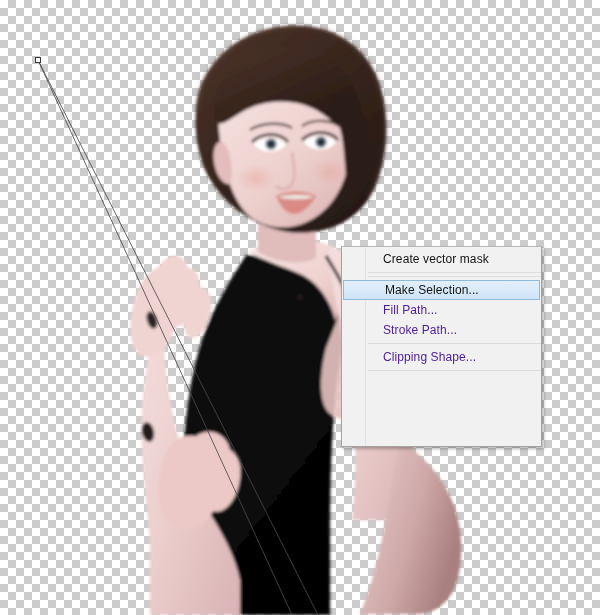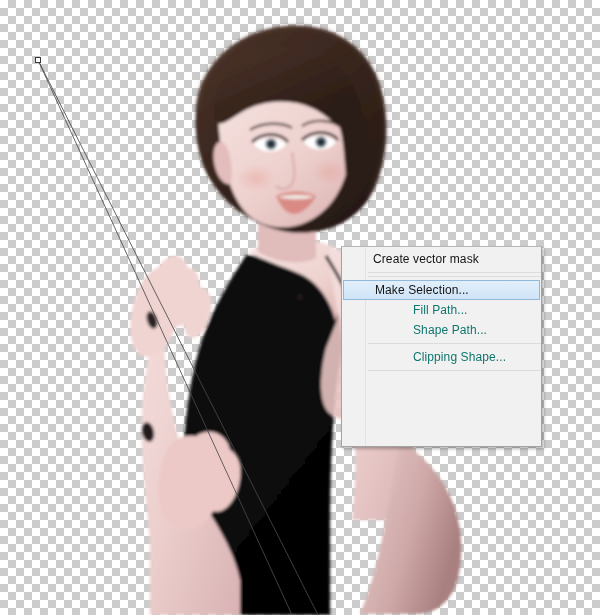--- a/index.html
+++ b/index.html
@@ -70,30 +70,29 @@
     position: absolute;
     left: 0; top: 0;
     right: 0; bottom: 0;
     background: transparent;
     padding-top: 2px;
   }
   .menu-item {
     position: relative;
     height: 20px;
     line-height: 20px;
-    padding-left: 31px;
+    padding-left: 41px;
     white-space: nowrap;
     font-size: 12px;
     letter-spacing: 0.1px;
     color: #141414;
     cursor: default;
   }
   .menu-item.disabled {
-    color: #0f766e;
-    margin-left: 40px;
+    color: #4c1d95;
   }
   .menu-item.selected {
     background: #d6e8f7;
     background: linear-gradient(to bottom, #e2effa 0%, #cfe4f6 100%);
     border: 1px solid #8fb8d9;
     box-sizing: border-box;
     margin: 0 1px;
     height: 20px;
     line-height: 18px;
   }
@@ -255,21 +254,21 @@
 
       <div class="menu-item">Create vector mask</div>
 
       <div class="menu-sep"></div>
 
 
       <div class="menu-sep"></div>
 
       <div class="menu-item selected">Make Selection...</div>
       <div class="menu-item disabled">Fill Path...</div>
-      <div class="menu-item disabled">Shape Path...</div>
+      <div class="menu-item disabled">Stroke Path...</div>
 
       <div class="menu-sep"></div>
 
       <div class="menu-item disabled">Clipping Shape...</div>
 
       <div class="menu-sep"></div>
 
     </div>
   </div>
 

